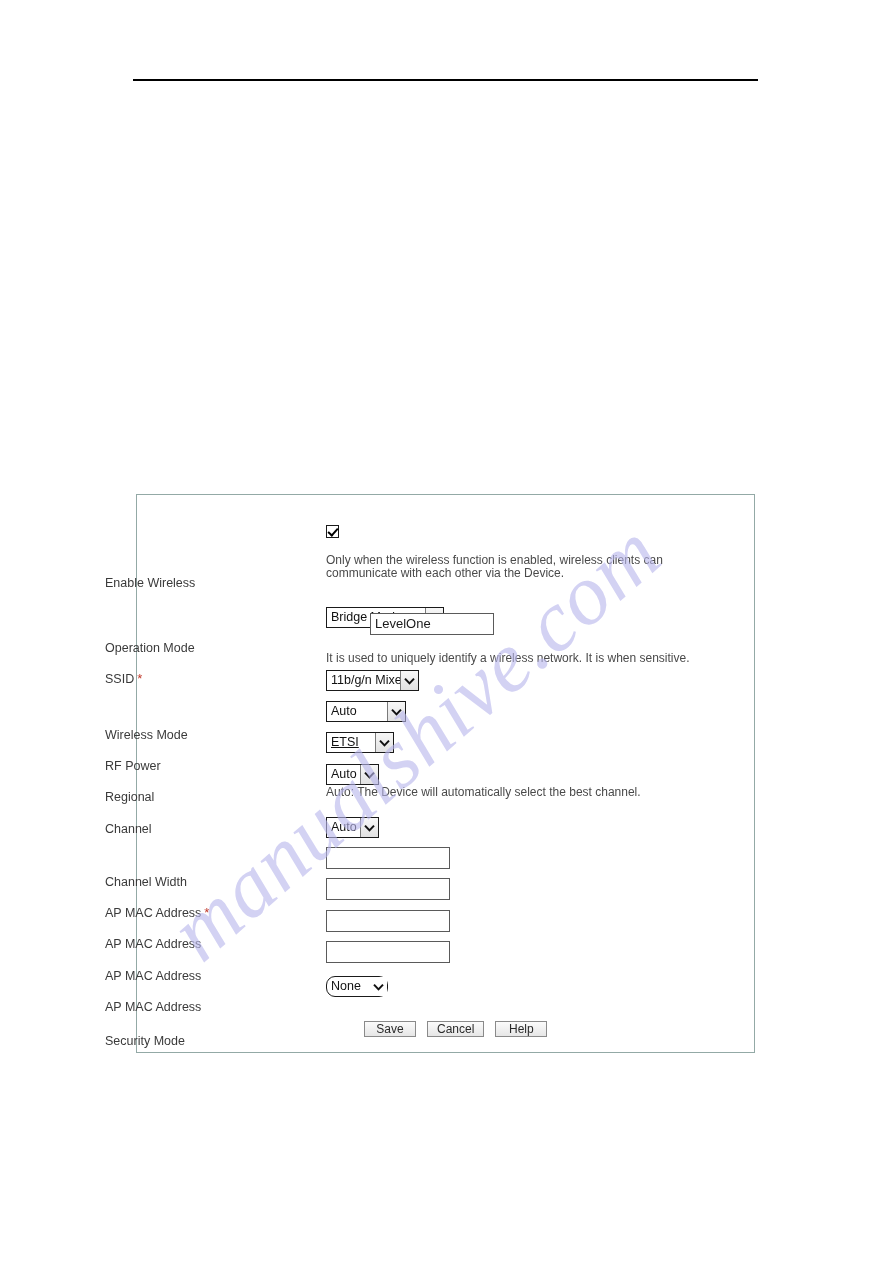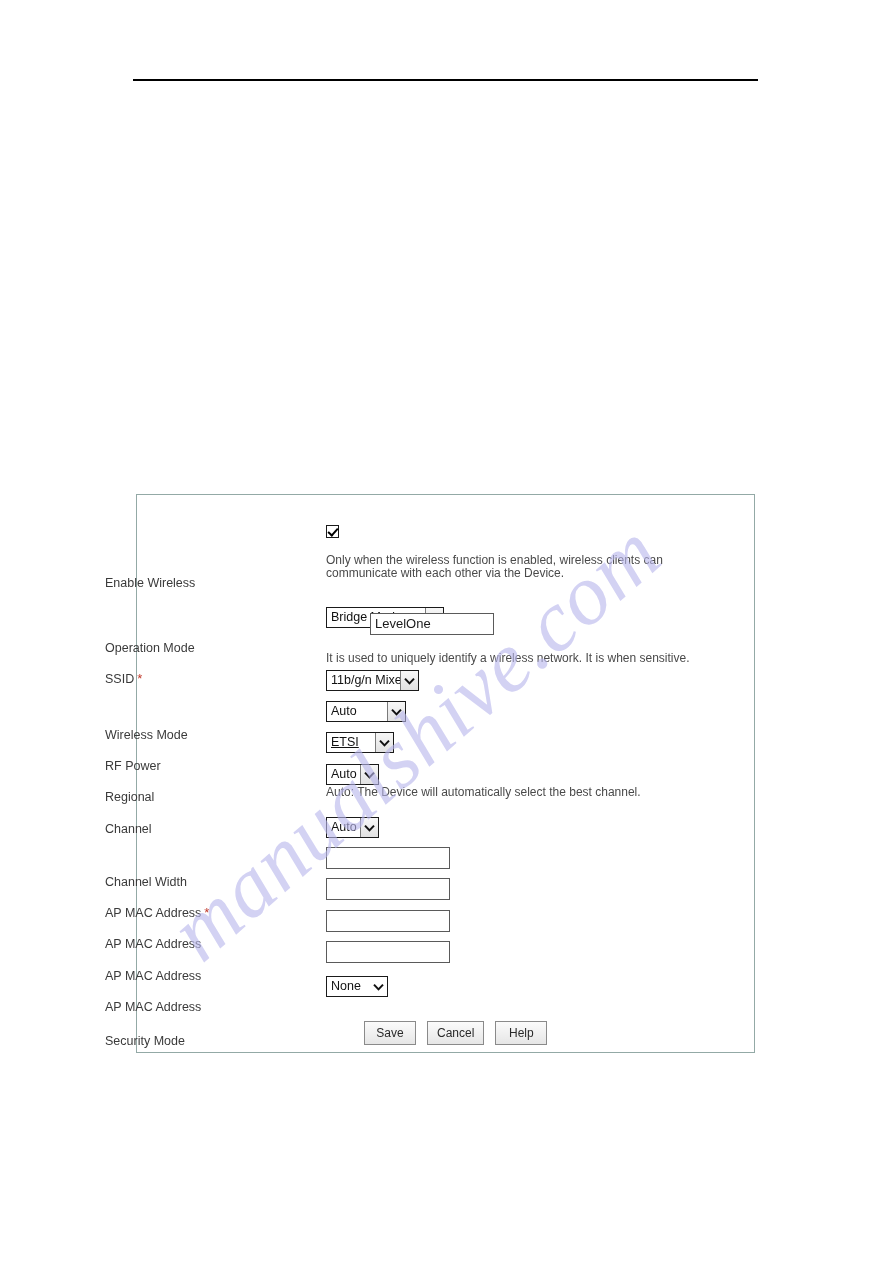--- a/index.html
+++ b/index.html
@@ -183,37 +183,37 @@
     justify-content: center;
   }
   .select-box .sel-arrow svg { display: block; }
 
   .select-box.w-operation { width: 118px; }
   .select-box.w-wireless  { width: 93px; }
   .select-box.w-rfpower   { width: 80px;  }
   .select-box.w-regional  { width: 68px; text-decoration: underline;  }
   .select-box.w-channel   { width: 53px;  }
   .select-box.w-chanwidth { width: 53px;  }
-  .select-box.w-security  { width: 62px;  }
+  .select-box.w-security  { width: 62px; border-radius: 9px;  }
 
   
   #button-bar {
     position: absolute;
     left: 227px;
     top: 526px;
     display: flex;
     gap: 11px;
   }
   .form-button {
     border: 1px solid #8a8a8a;
     background: linear-gradient(180deg,#fbfbfb 0%, #e6e6e6 100%);
     font-family: "Liberation Sans", sans-serif;
     font-size: 12px;
     color: #2a2a2a;
-    height: 24px;
+    height: 16px;
     min-width: 52px;
     padding: 0 9px;
     box-sizing: border-box;
     display: flex;
     align-items: center;
     justify-content: center;
     cursor: pointer;
     white-space: nowrap;
   }
 </style>

